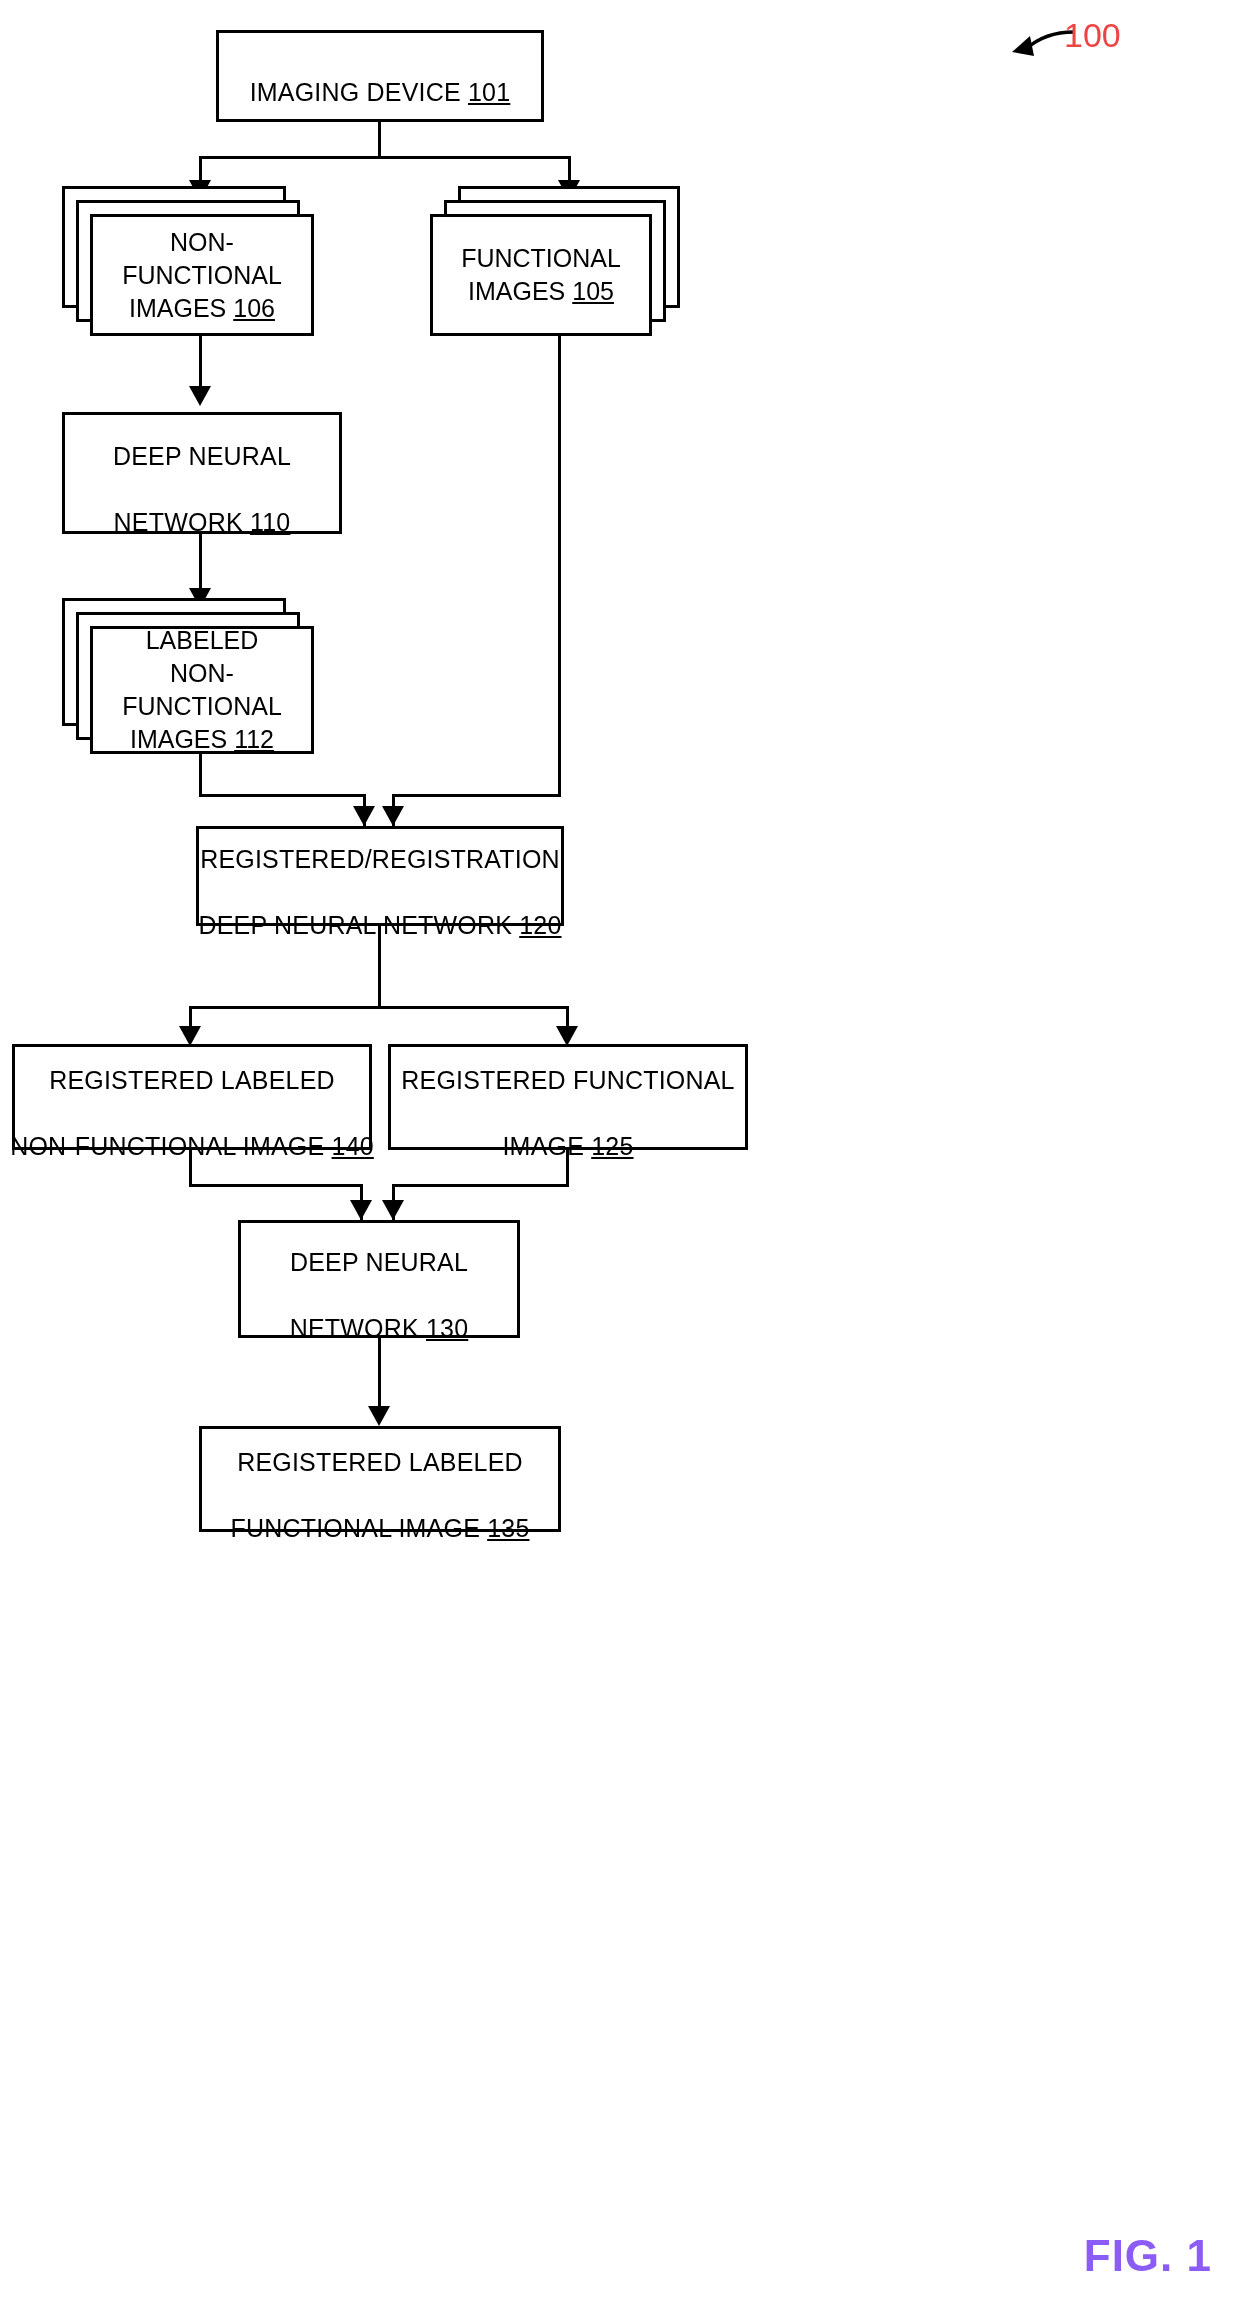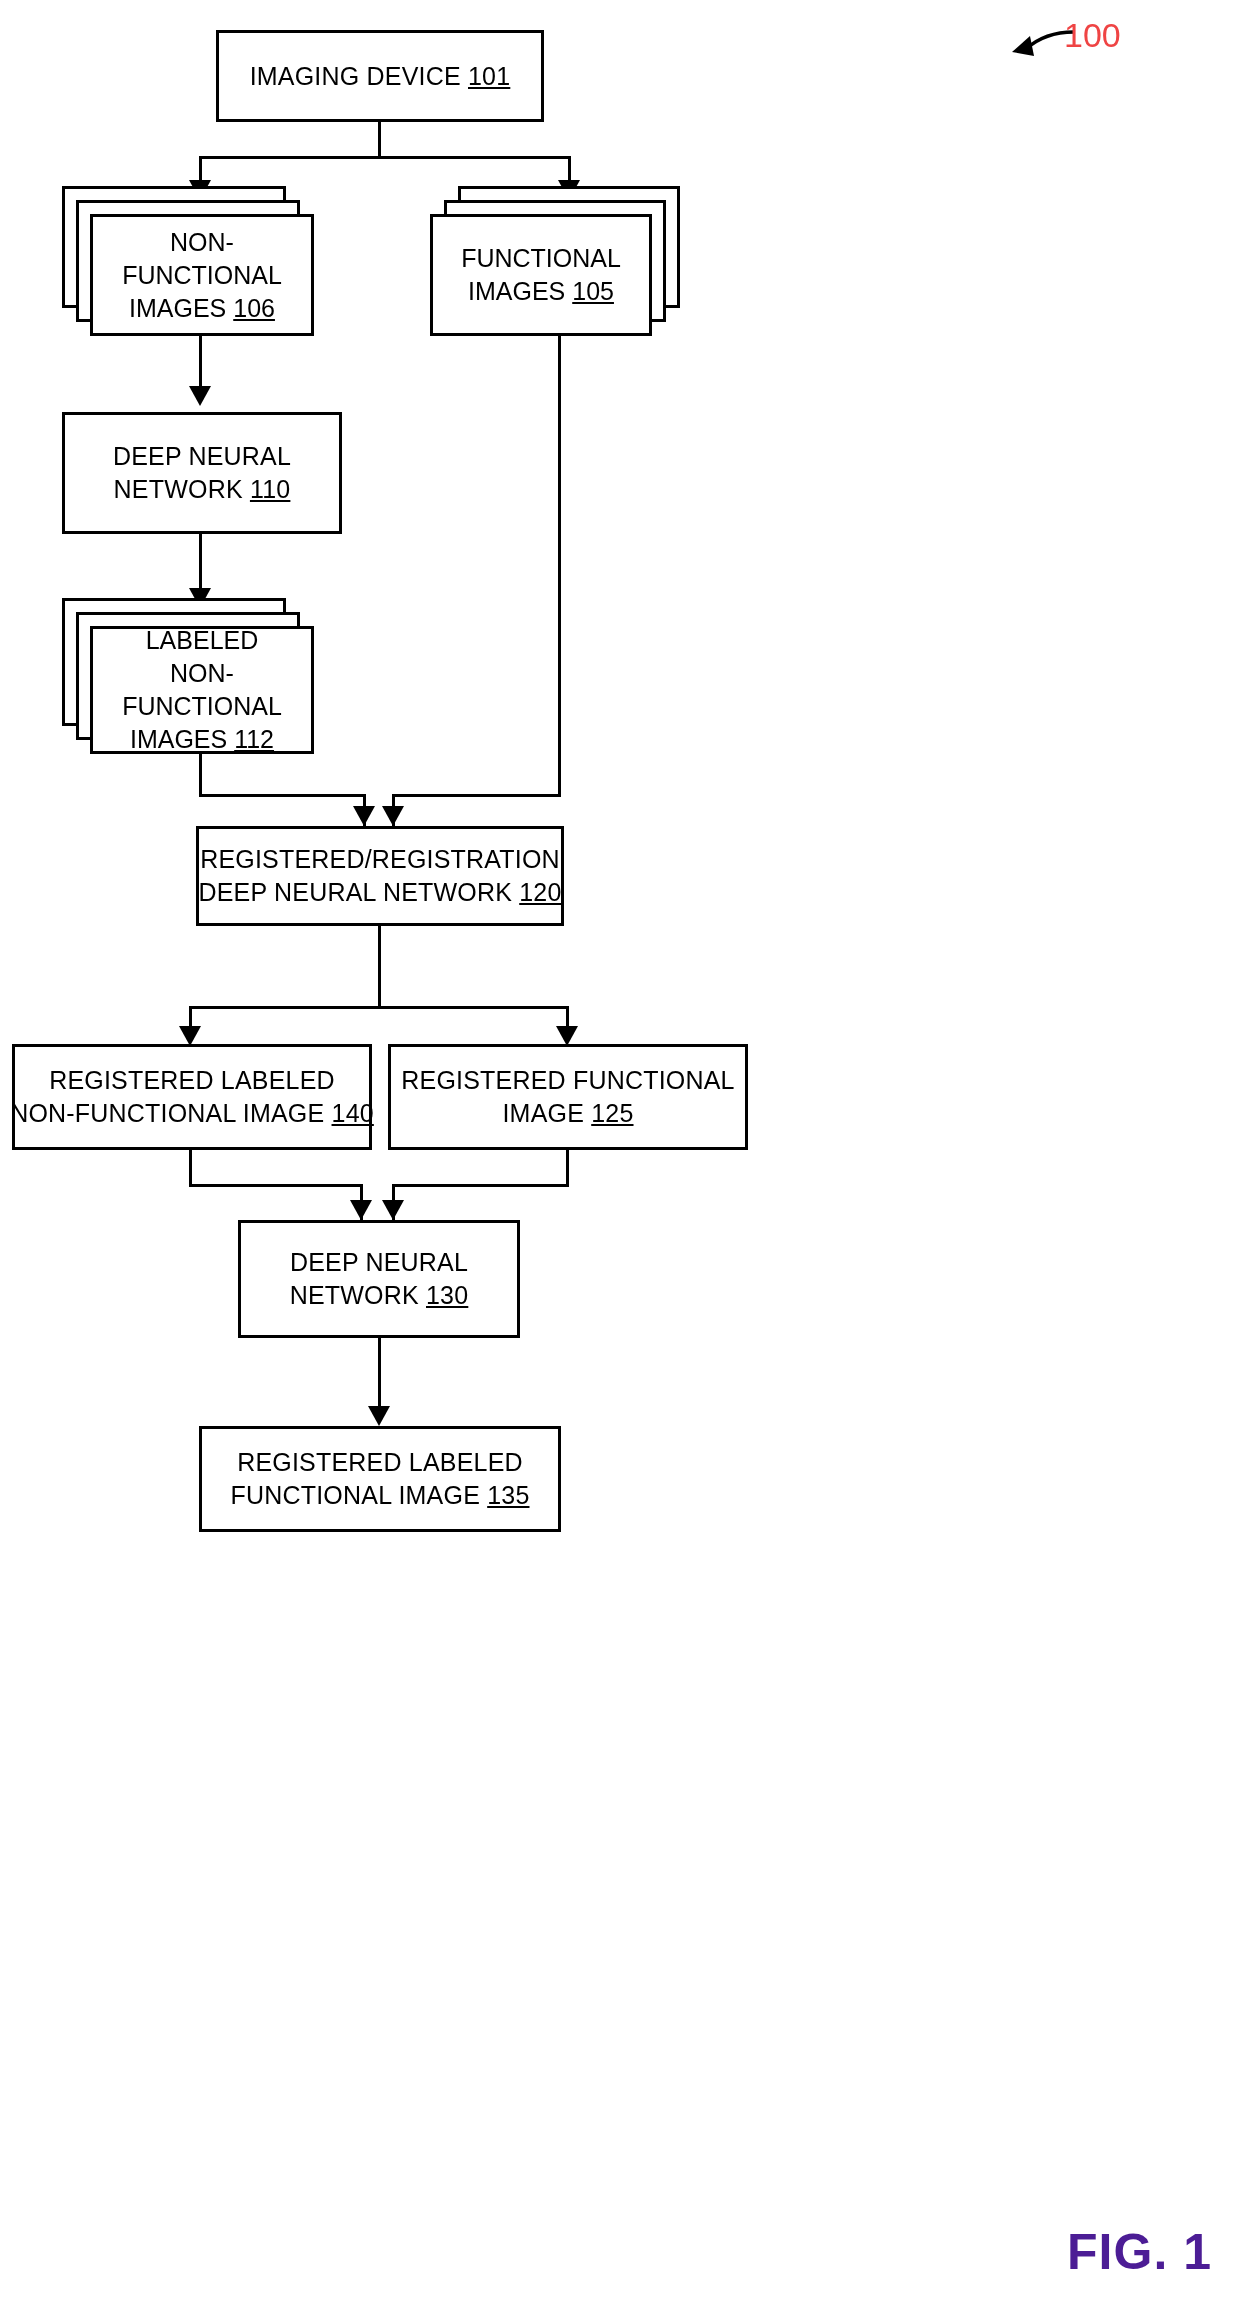--- a/index.html
+++ b/index.html
@@ -25,21 +25,21 @@
     flex-direction: column;
     align-items: center;
     justify-content: center;
     text-align: center;
     color: #000;
     font-size: 25px;
     letter-spacing: 0.2px;
     line-height: 1.32;
     z-index: 4;
   }
-  .box .ln { display: block; white-space: nowrap; }
+  .box .ln { display: block; white-space: nowrap; margin-top: 33px; }
   .ref { text-decoration: underline; text-underline-offset: 2px; }
 
   
   .stack { position: absolute; z-index: 4; }
   .stack .sheet {
     position: absolute;
     box-sizing: border-box;
     border: 3px solid #000;
     background: #ffffff;
   }
@@ -85,24 +85,24 @@
     left: 52px; top: -6px;
     font-size: 34px;
     color: #ef4444;
     white-space: nowrap;
   }
   
   #fig-label {
     position: absolute;
     right: 28px;
     bottom: 22px;
-    font-size: 50px;
+    font-size: 44px;
     font-weight: bold;
     letter-spacing: 1px;
-    color: #4c1d95;
+    color: #8b5cf6;
     z-index: 6;
     white-space: nowrap;
   }
 </style>
 </head>
 <body>
 
 <div id="figure">
 
   <div id="callout-100" style="left:1012px; top:22px; width:160px; height:44px;">

